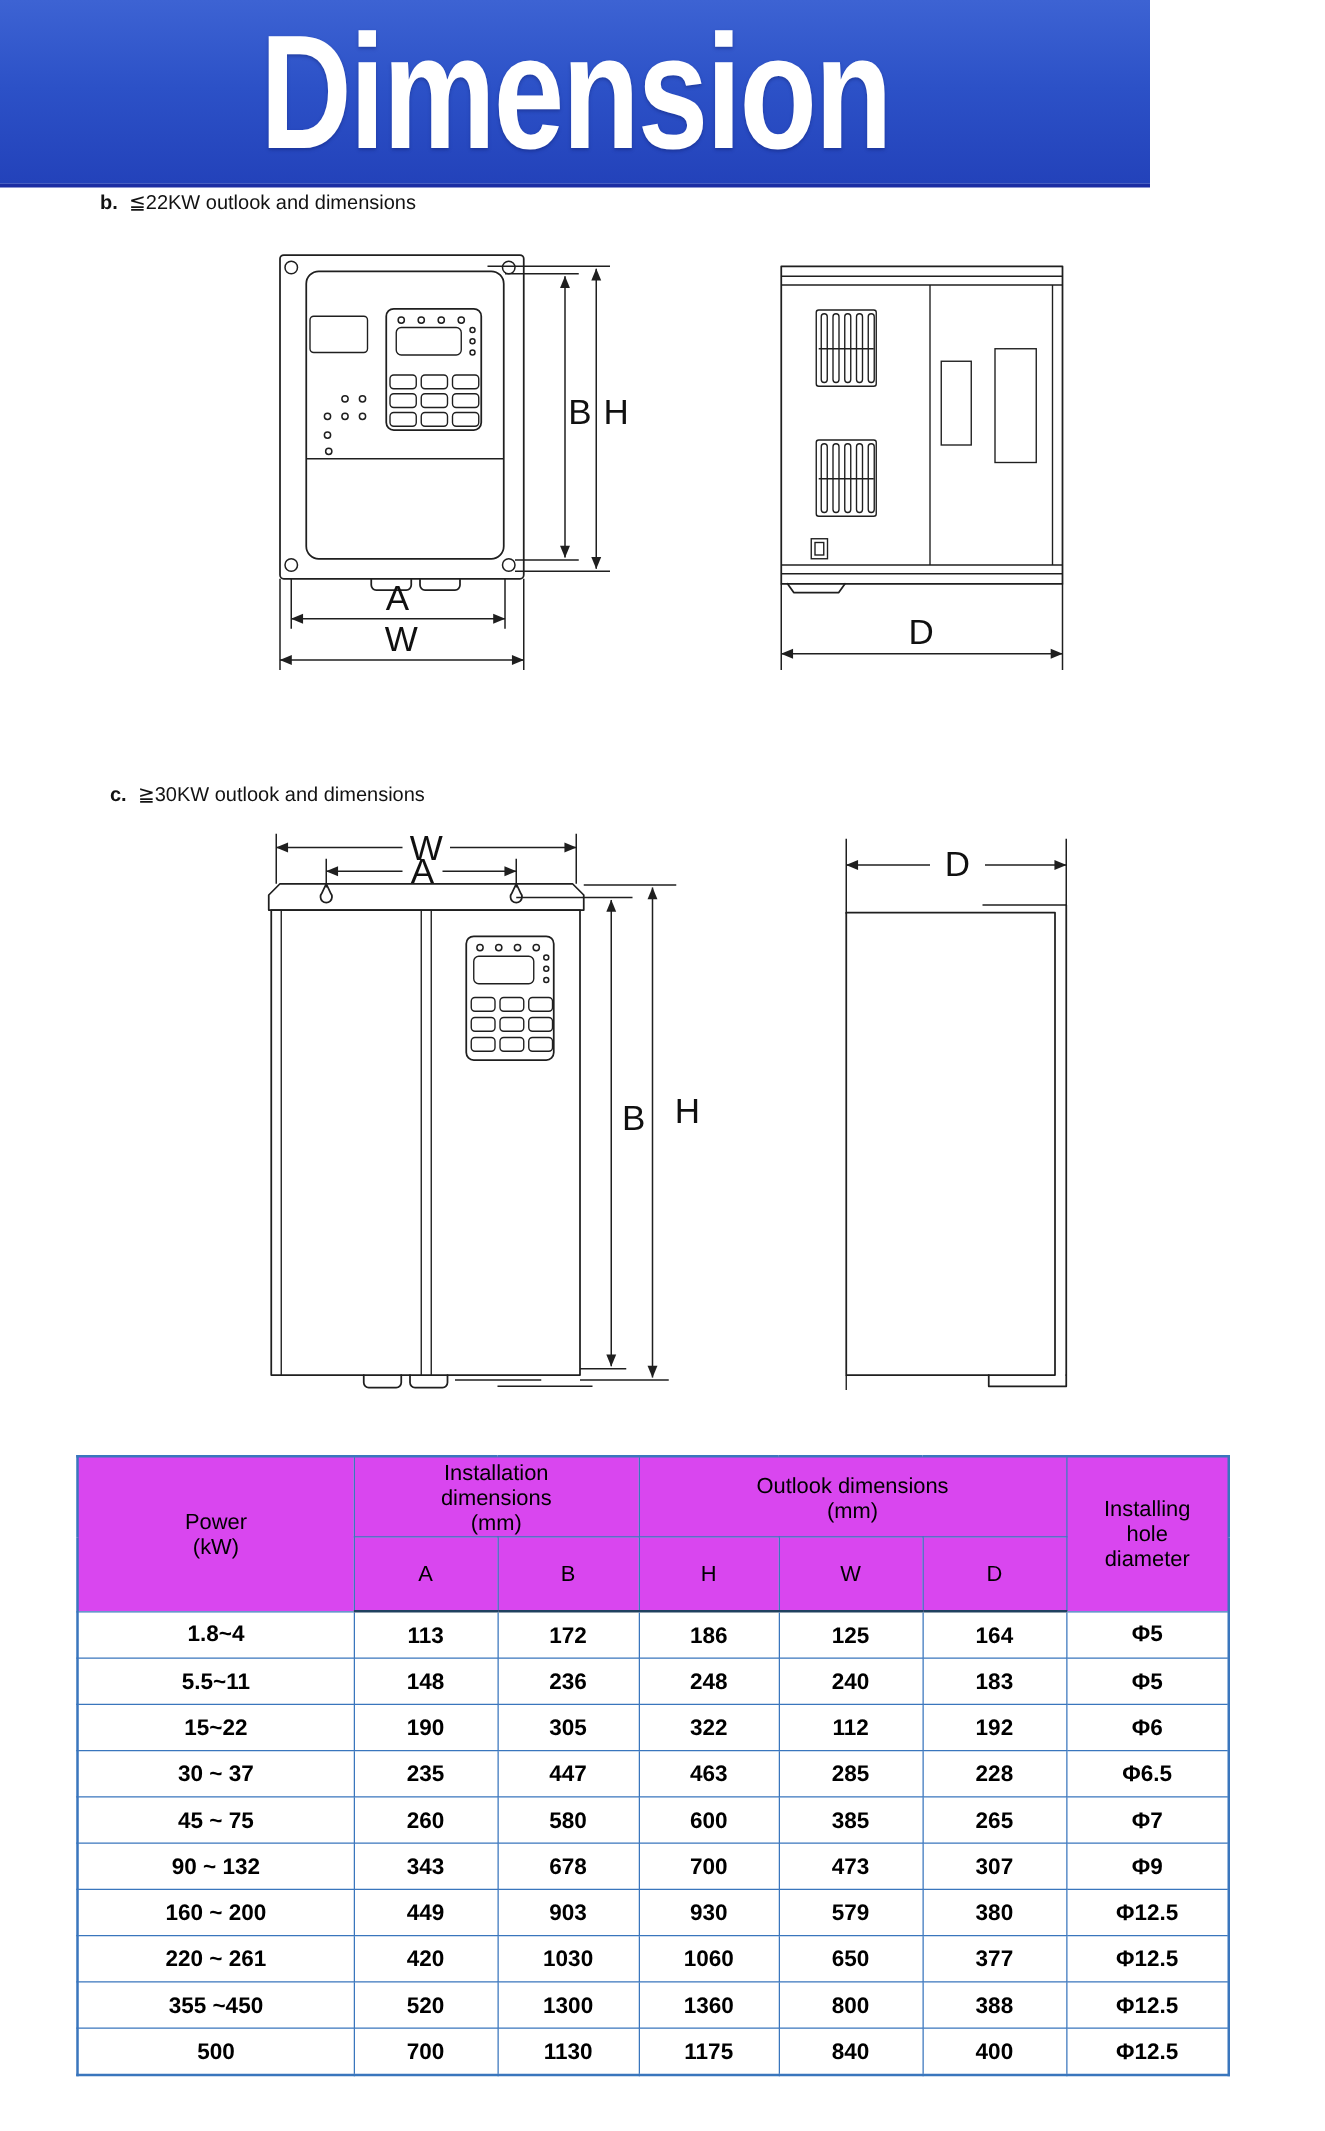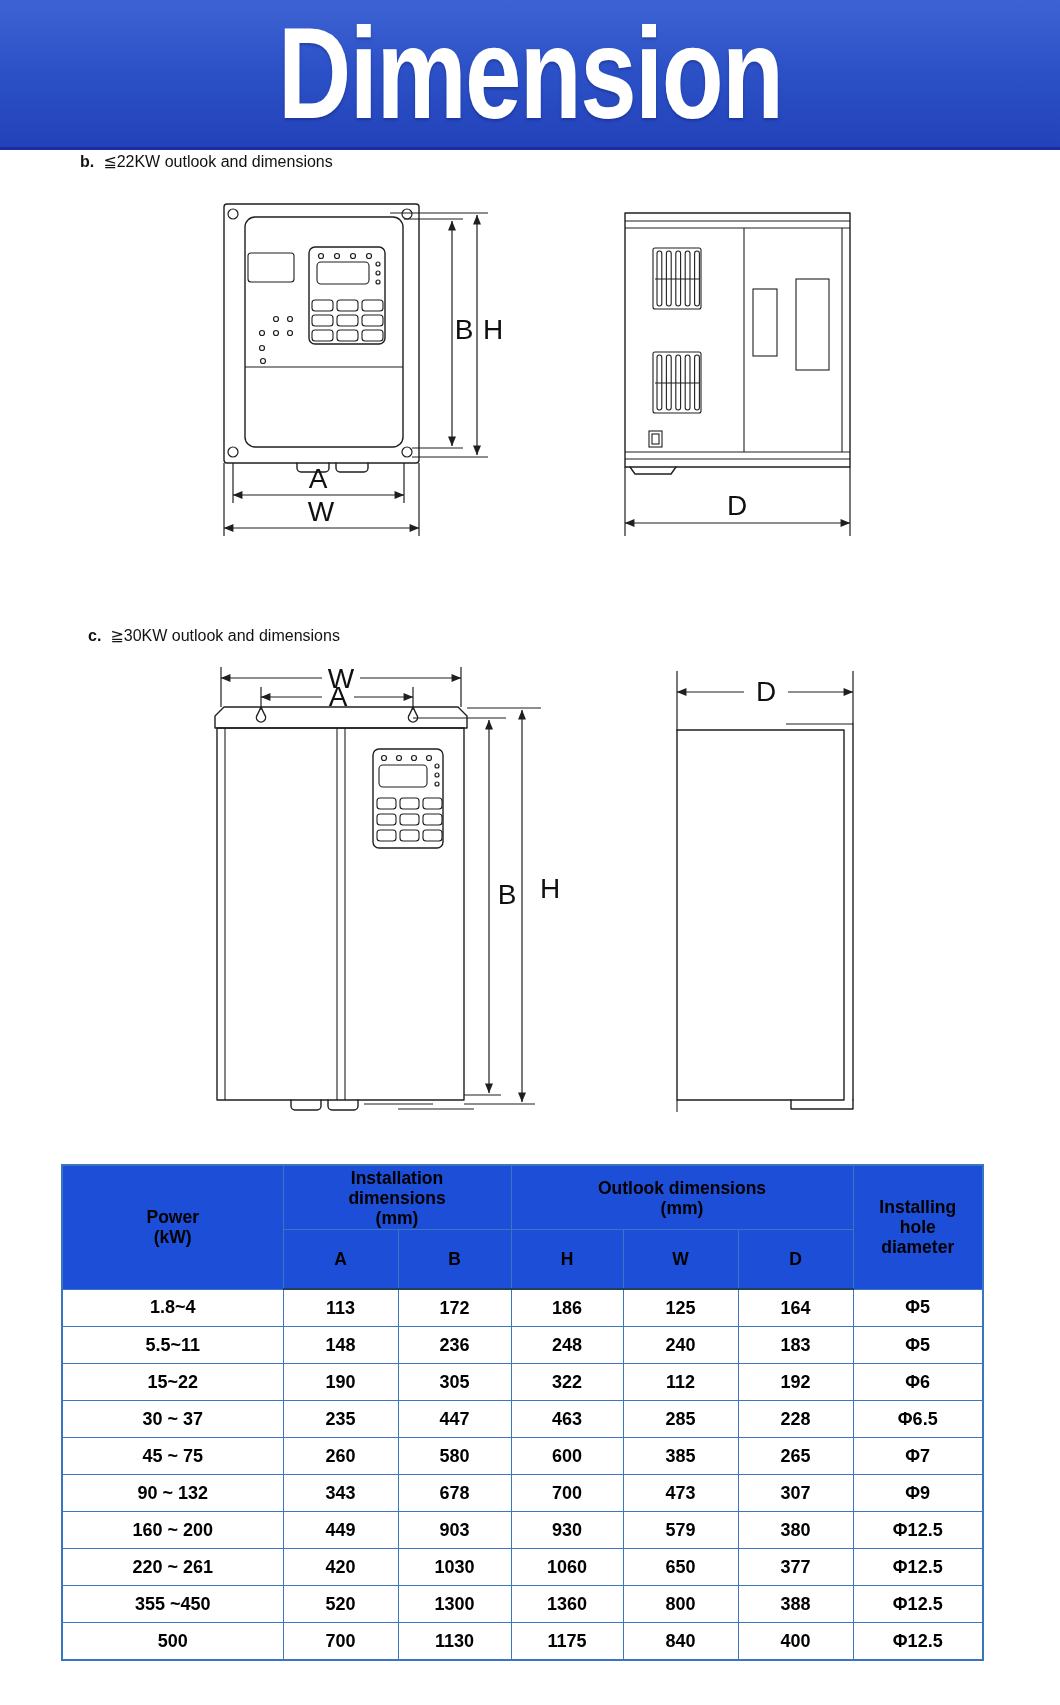--- a/index.html
+++ b/index.html
@@ -1,19 +1,19 @@
 <!DOCTYPE html>
 <html><head>
 <meta charset="utf-8">
 <style>
   html,body{margin:0;padding:0;background:#ffffff;}
   .page{position:relative;width:1060px;height:1705px;background:#ffffff;overflow:hidden;
         font-family:"Liberation Sans","DejaVu Sans",sans-serif;}
   
-  .band{position:absolute;left:0;top:0;width:1060px;height:147px;
+  .band{position:absolute;left:0;top:0;width:920px;height:147px;
         background:linear-gradient(180deg,#3d63d3 0%,#2c51c7 48%,#2342ba 100%);
         border-bottom:3px solid #1b2da3;
         display:flex;align-items:center;justify-content:center;}
   .band-title{color:#ffffff;font-weight:bold;font-size:130px;line-height:147px;
         transform:scaleX(0.78);transform-origin:50% 50%;letter-spacing:-2px;
         text-shadow:0 2px 3px rgba(10,20,90,.35);white-space:nowrap;}
   
   .heading{position:absolute;font-size:16px;color:#121212;white-space:nowrap;}
   .heading .prefix{font-weight:bold;margin-right:9px;}
   #heading-b{left:80px;top:152px;}
@@ -24,21 +24,21 @@
   .thin{fill:none;stroke:#1f1f1f;stroke-width:1.1;}
   .dim{fill:none;stroke:#1f1f1f;stroke-width:1.2;}
   .dimtext{fill:#101010;font-size:28px;font-family:"Liberation Sans","DejaVu Sans",sans-serif;}
   .dot{fill:none;stroke:#1f1f1f;stroke-width:1.2;}
   
   table.dims{position:absolute;left:61px;top:1164px;width:921px;border-collapse:collapse;
         table-layout:fixed;font-family:"Liberation Sans","DejaVu Sans",sans-serif;}
   table.dims th,table.dims td{border:1px solid #3a76bd;text-align:center;vertical-align:middle;
         padding:0;color:#000;}
   table.dims{border:2px solid #3a76bd;}
-  table.dims th{background:#1d4ed8;font-weight:bold;font-size:17.5px;line-height:20px;}
+  table.dims th{background:#d946ef;font-weight:normal;font-size:17.5px;line-height:20px;}
   table.dims tr.grp th{height:63px;}
   table.dims tr.sub th{height:58px;border-bottom:2.5px solid #20415f;}
   table.dims td{background:#ffffff;font-weight:bold;font-size:18px;height:36px;}
 </style>
 </head>
 <body>
 
 <div class="page">
 
   <div class="band">

